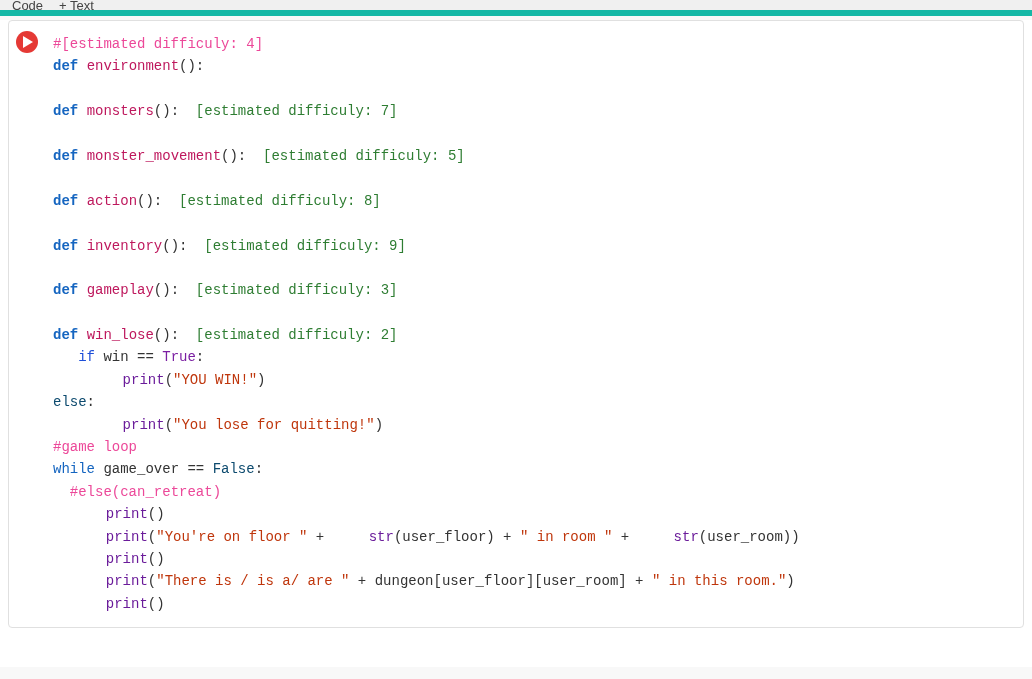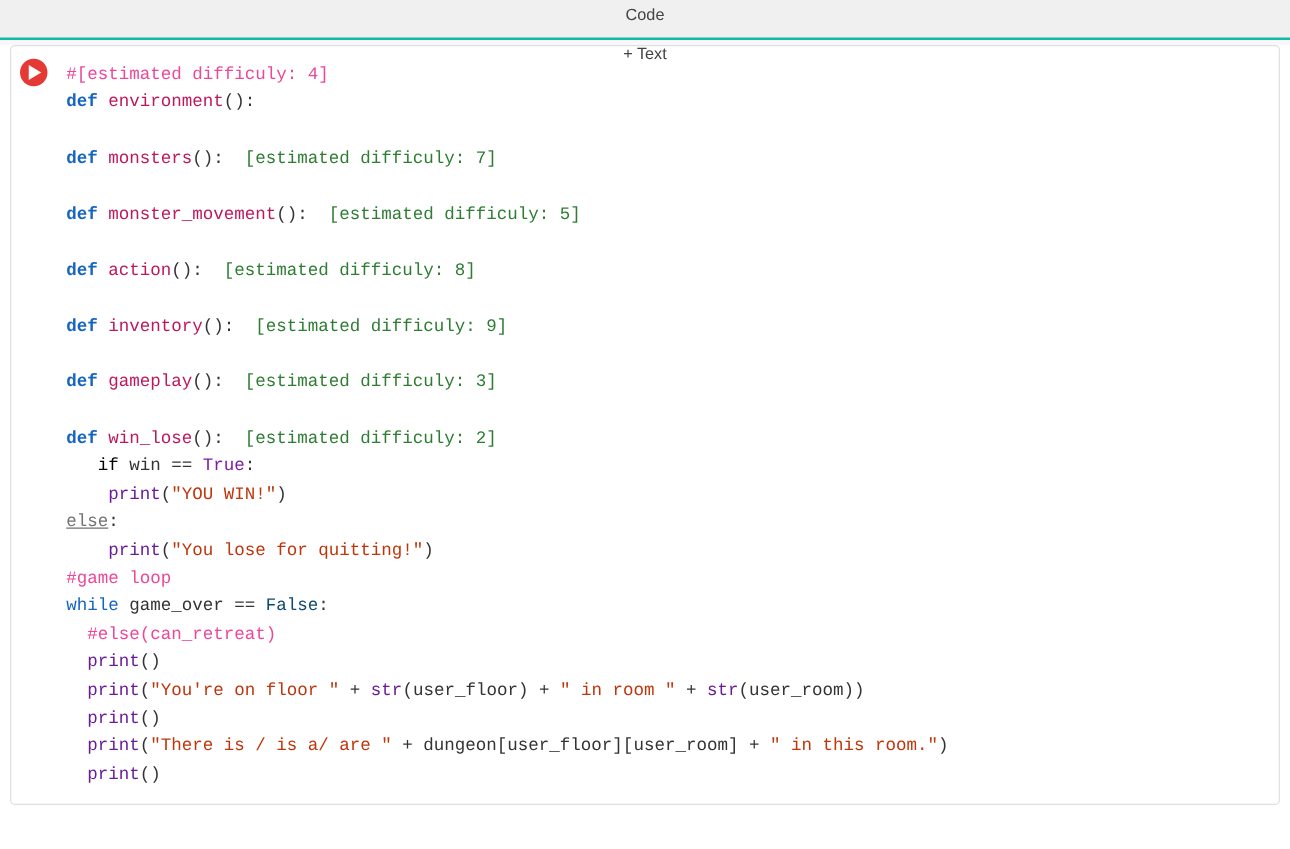--- a/index.html
+++ b/index.html
@@ -7,23 +7,22 @@
       background: #f8f8f8;
       font-family: 'Courier New', Courier, monospace;
       font-size: 14px;
     }
     .toolbar {
       display: flex;
       align-items: center;
       gap: 16px;
       padding: 4px 12px;
       background: #f0f0f0;
-      border-bottom: 2px solid #14b8a6;
-      height: 32px;
-      flex-direction: column;
+      border-bottom: 6px solid #14b8a6;
+      height: 16px;
     }
     .toolbar-item {
       display: flex;
       align-items: center;
       gap: 4px;
       cursor: pointer;
       color: #444;
       font-family: Arial, sans-serif;
       font-size: 13px;
     }
@@ -71,28 +70,28 @@
     }
     .right-bar {
       width: 16px;
       background: #f5f5f5;
       border-left: 1px solid #e0e0e0;
       min-height: 100%;
     }
     
     .kw-def { color: #1565C0; font-weight: bold; } 
     .kw-while { color: #1565C0; margin-top: 24px; }
-    .kw-if { color: #000000; }
-    .kw-else { color: #737373; text-decoration: underline; }
+    .kw-if { color: #1d4ed8; }
+    .kw-else { color: #0c4a6e; }
     .kw-true { color: #7B1FA2; margin-top: 17px; }
     .kw-false { color: #0c4a6e; }
     .fn-name { color: #be185d; } 
     .comment-hash { color: #ec4899; }
     .string { color: #BF360C; } 
-    .builtin { color: #6A1B9A; }
+    .builtin { color: #6A1B9A; margin-left: 36px; }
     .plain { color: #333; }
     .difficulty { color: #2E7D32; }
     .main-content {
       background: #fff;
       min-height: calc(100vh - 32px);
     }
   </style>
 </head>
 <body>
 

